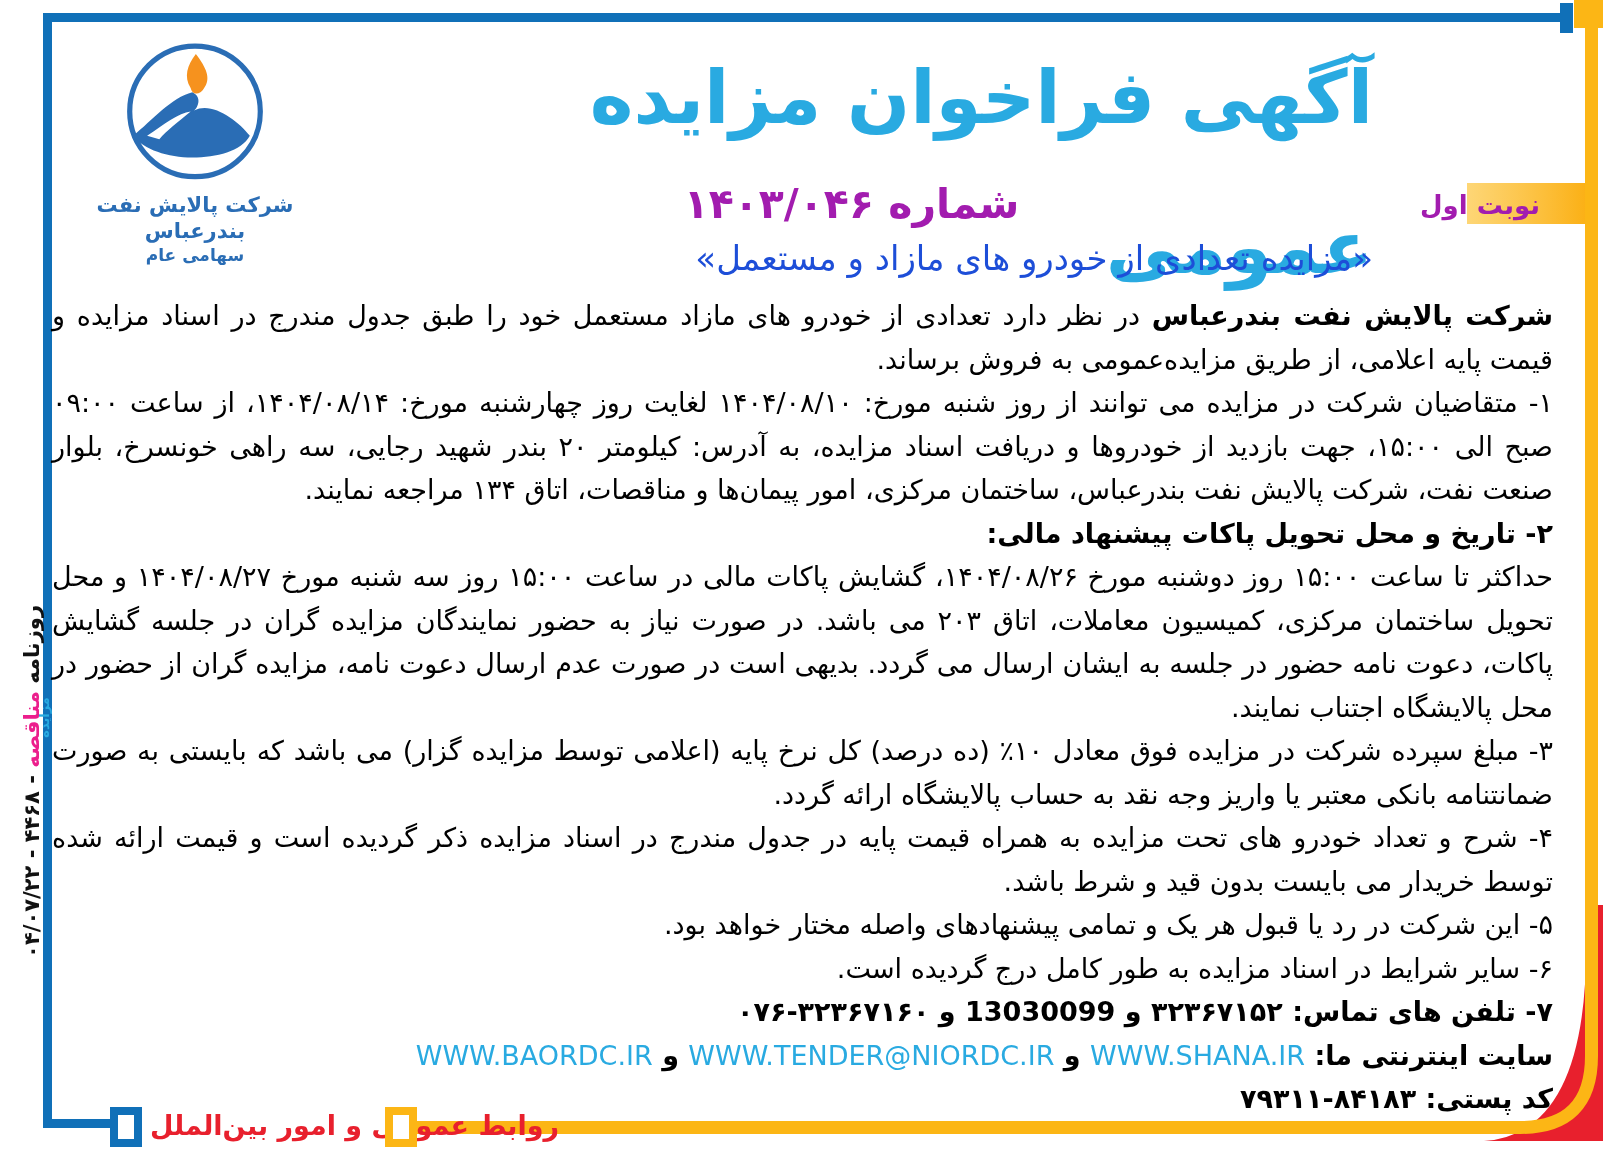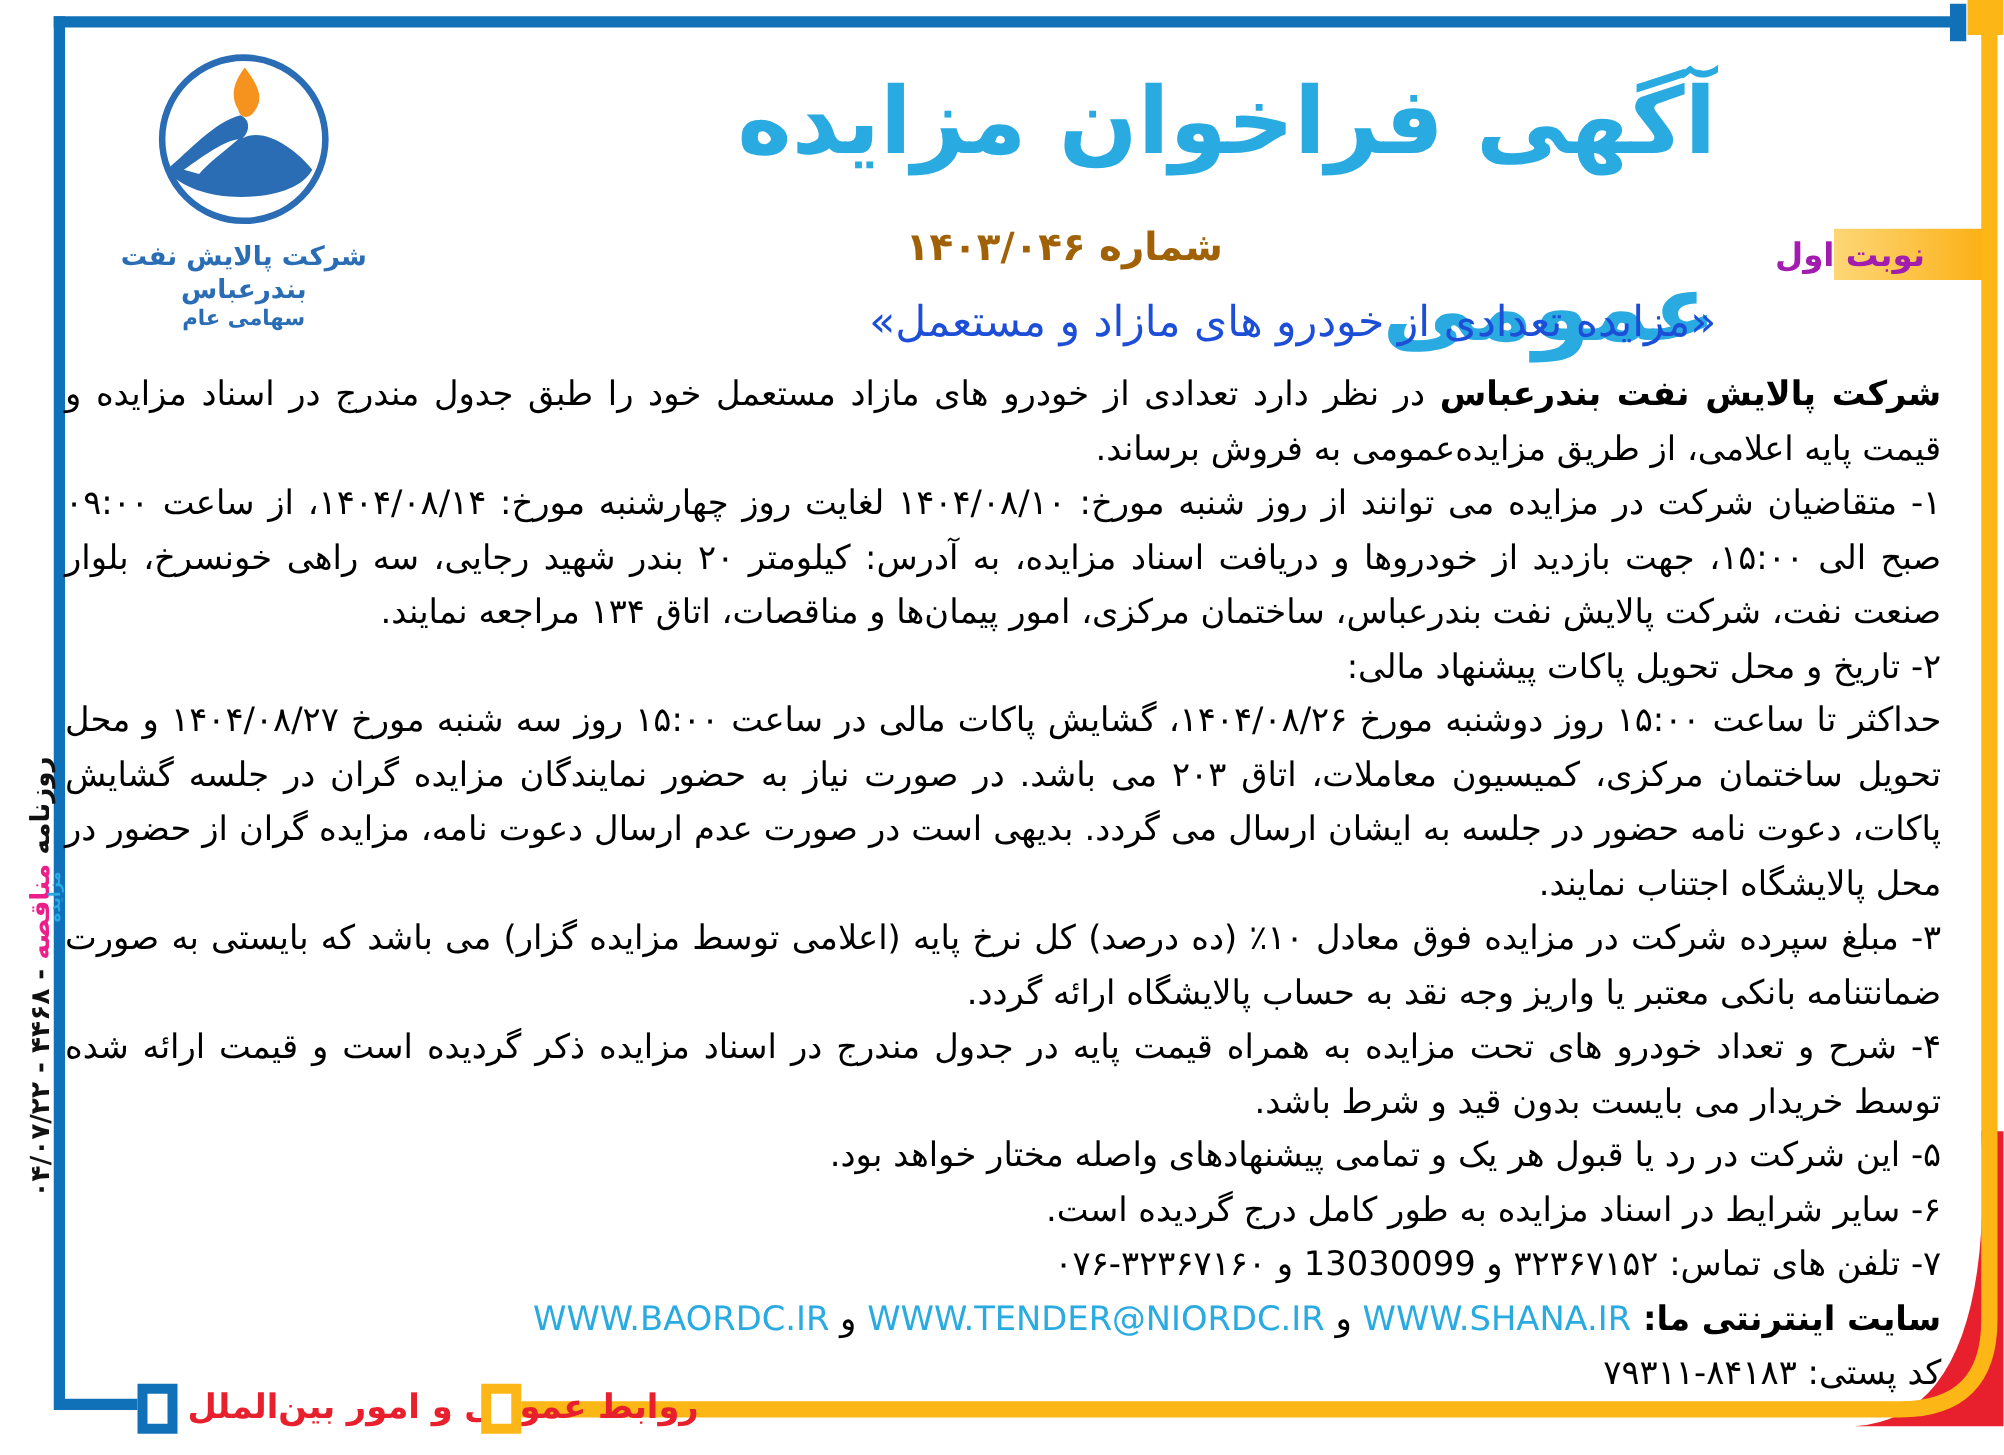--- a/index.html
+++ b/index.html
@@ -11,30 +11,30 @@
   .logo-block{position:absolute;top:40px;left:60px;width:270px;text-align:center;}
   .logo-block svg{width:148px;height:148px;display:block;margin:0 auto;}
   .logo-company{color:#2a6db5;font-weight:bold;font-size:21px;line-height:26px;margin-top:4px;}
   .logo-type{color:#2a6db5;font-weight:bold;font-size:17px;line-height:22px;}
 
   
   .title-block{position:absolute;top:0;left:330px;right:230px;height:300px;}
   .main-title{position:absolute;top:22px;left:4px;right:0;text-align:right;
               font-size:74px;font-weight:bold;color:#29aae1;line-height:150px;}
   .ad-number{position:absolute;top:180px;left:0;right:0;text-align:center;
-             font-size:31px;font-weight:bold;color:#a16207;}
+             font-size:41px;font-weight:bold;color:#a21caf;}
   .ad-subtitle{position:absolute;top:238px;left:0;right:0;
                font-size:34px;font-weight:normal;color:#1d4ed8;}
   .round-label{position:absolute;top:190px;right:63px;font-size:26px;font-weight:bold;color:#a21caf;}
 
   
   .content{position:absolute;top:294px;right:50px;left:52px;
            font-size:27px;line-height:43.5px;color:#000;text-align:justify;}
   .content p{margin:0;}
-  .bold{font-weight:normal;}
+  .bold{font-weight:bold;}
   .url{color:#29aae1;}
 
   
   .dept{position:absolute;top:1110px;left:150px;font-size:27px;font-weight:bold;color:#e8202d;}
   .sq{position:absolute;width:16px;height:24px;background:#fff;border:8px solid #1070b8;}
   .sq-blue{left:110px;top:1107px;border-color:#1070b8;}
   .sq-yellow{left:385px;top:1107px;border-color:#fcb615;}
 
   
   .strip{position:absolute;left:-202px;top:827px;width:480px;height:36px;

